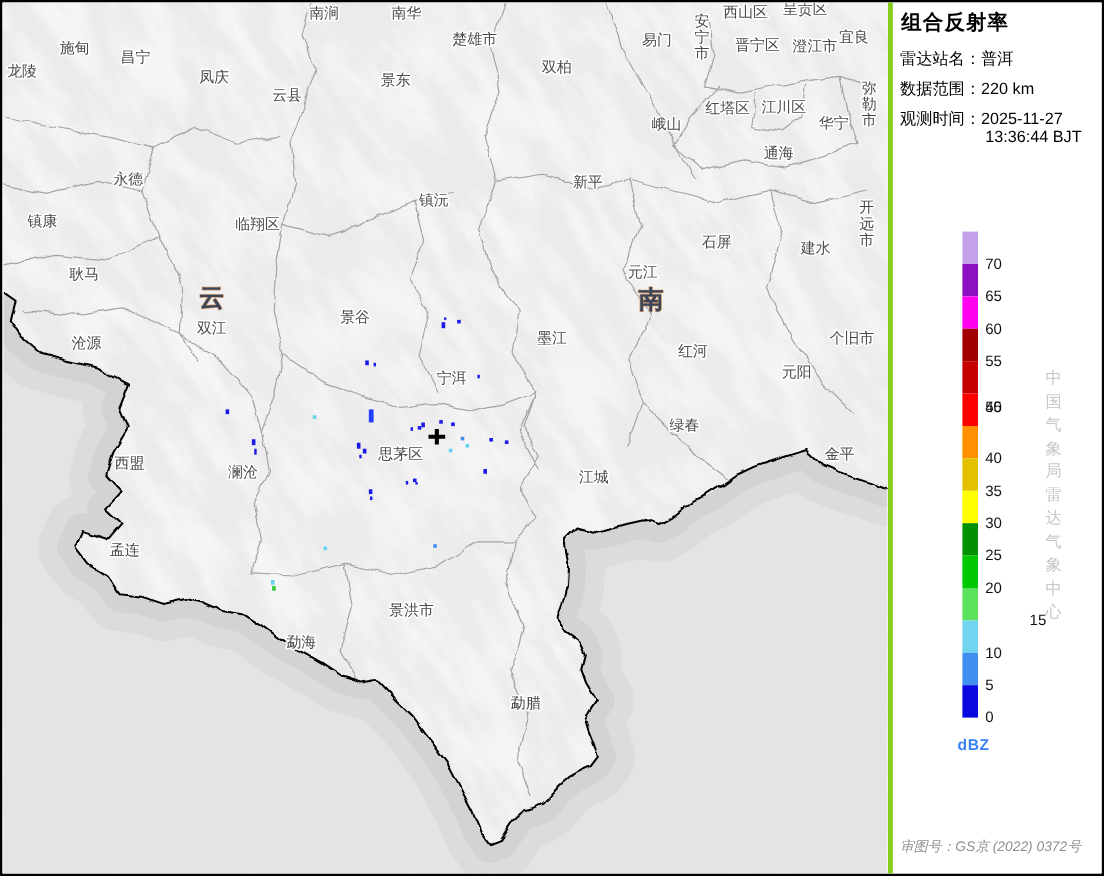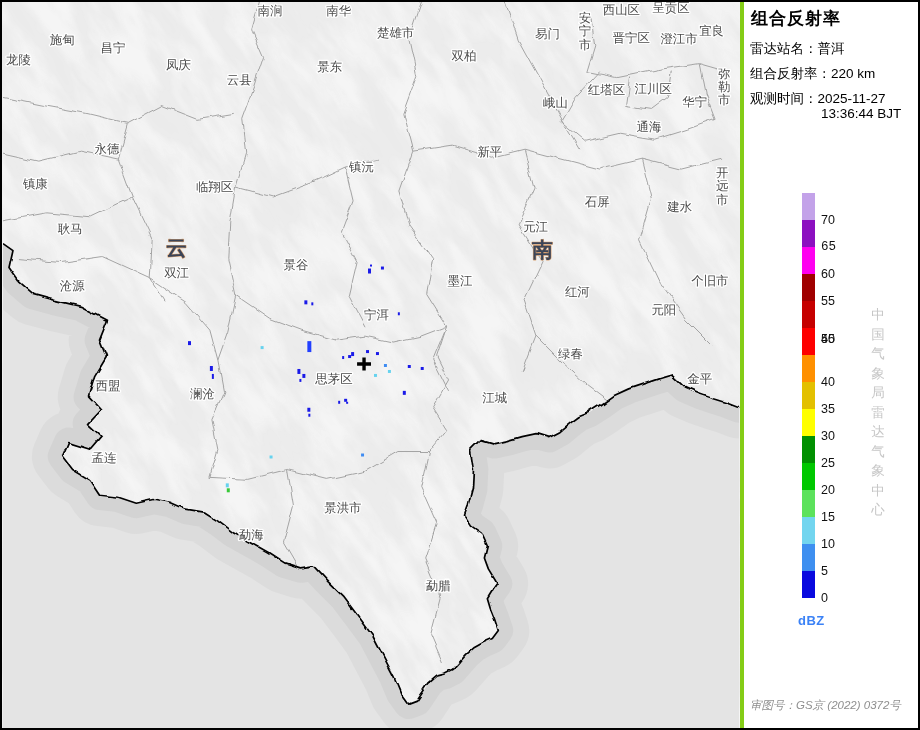--- a/index.html
+++ b/index.html
@@ -185,52 +185,52 @@
     </svg>
   </div>
 
   <div id="panel">
     <div class="ptitle">组合反射率</div>
 
     <div class="prow" style="top:38px;">
       <span class="lab">雷达站名：</span><span class="val">普洱</span>
     </div>
     <div class="prow" style="top:63px;">
-      <span class="lab">组合反射率：</span><span class="val">220 km</span>
+      <span class="lab">数据范围：</span><span class="val">220 km</span>
     </div>
     <div class="prow" style="top:88px;">
       <span class="lab">观测时间：</span><span class="val">2025-11-27</span>
     </div>
     <div class="val2" style="top:104px;">13:36:44 BJT</div>
 
     <div id="legend">
         <div class="lseg" style="top: 0px; background: rgb(195, 162, 233);"></div>
         <div class="llab" style="top: 21px;">70</div>
         <div class="lseg" style="top: 27px; background: rgb(140, 16, 192);"></div>
-        <div class="llab" style="top: 48px; font-family: Liberation Mono, monospace;">65</div>
+        <div class="llab" style="top: 48px;">65</div>
         <div class="lseg" style="top: 54px; background: rgb(255, 0, 240);"></div>
         <div class="llab" style="top: 75px;">60</div>
         <div class="lseg" style="top: 81px; background: rgb(160, 0, 0);"></div>
         <div class="llab" style="top: 102px;">55</div>
         <div class="lseg" style="top: 108px; background: rgb(198, 0, 0);"></div>
         <div class="llab" style="top: 140px;">50</div>
         <div class="lseg" style="top: 135px; background: rgb(254, 0, 0);"></div>
         <div class="llab" style="top: 140px;">45</div>
         <div class="lseg" style="top: 162px; background: rgb(255, 144, 0);"></div>
         <div class="llab" style="top: 183px;">40</div>
         <div class="lseg" style="top: 189px; background: rgb(227, 192, 0);"></div>
         <div class="llab" style="top: 210px;">35</div>
         <div class="lseg" style="top: 216px; background: rgb(255, 255, 0);"></div>
         <div class="llab" style="top: 237px;">30</div>
         <div class="lseg" style="top: 243px; background: rgb(1, 144, 1);"></div>
         <div class="llab" style="top: 264px;">25</div>
         <div class="lseg" style="top: 270px; background: rgb(0, 200, 0);"></div>
         <div class="llab" style="top: 291px;">20</div>
         <div class="lseg" style="top: 297px; background: rgb(92, 226, 92);"></div>
-        <div class="llab" style="top: 318px;">15</div>
+        <div class="llab" style="top: 318px; margin-left: 37px;">15</div>
         <div class="lseg" style="top: 324px; background: rgb(114, 213, 239);"></div>
         <div class="llab" style="top: 345px;">10</div>
         <div class="lseg" style="top: 351px; background: rgb(62, 143, 240);"></div>
         <div class="llab" style="top: 372px;">5</div>
         <div class="lseg" style="top: 378px; background: rgb(9, 9, 223);"></div>
         <div class="llab" style="top: 399px;">0</div>
       </div>
     <div class="dbz">dBZ</div>
 
     <div id="watermark">

